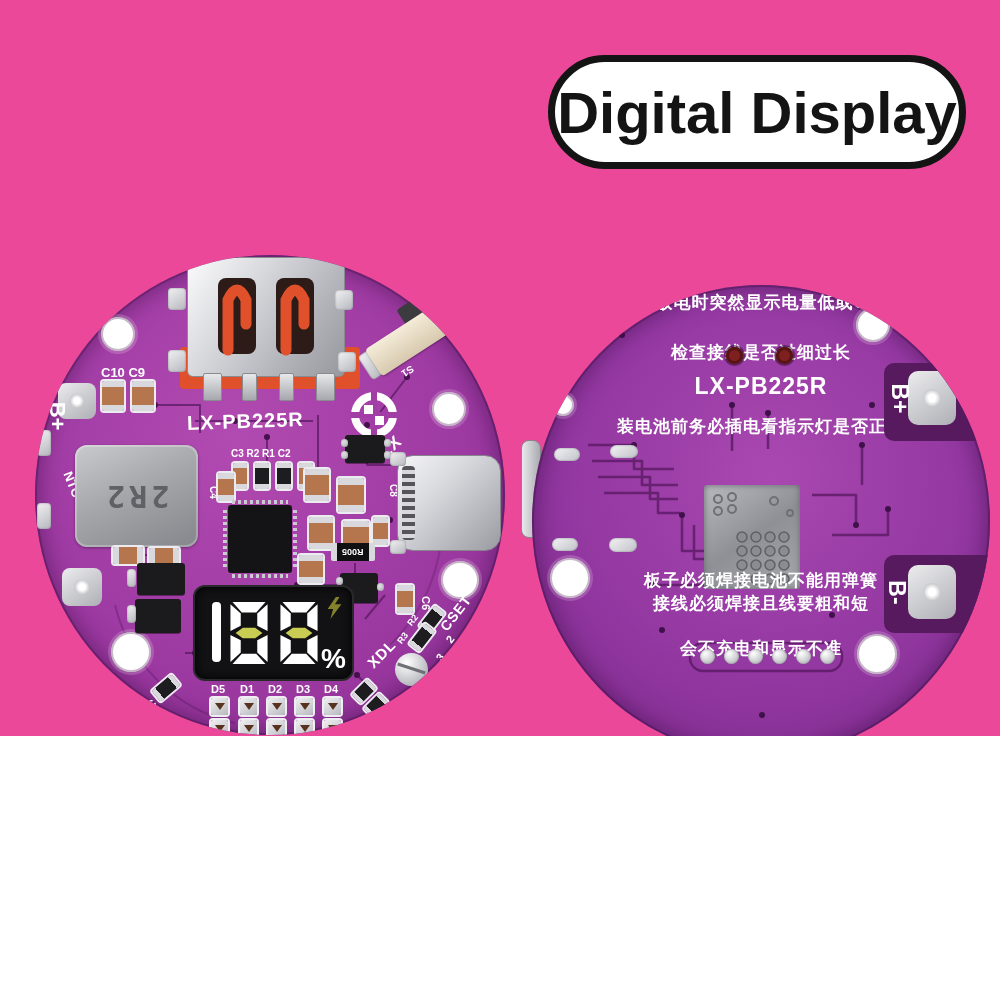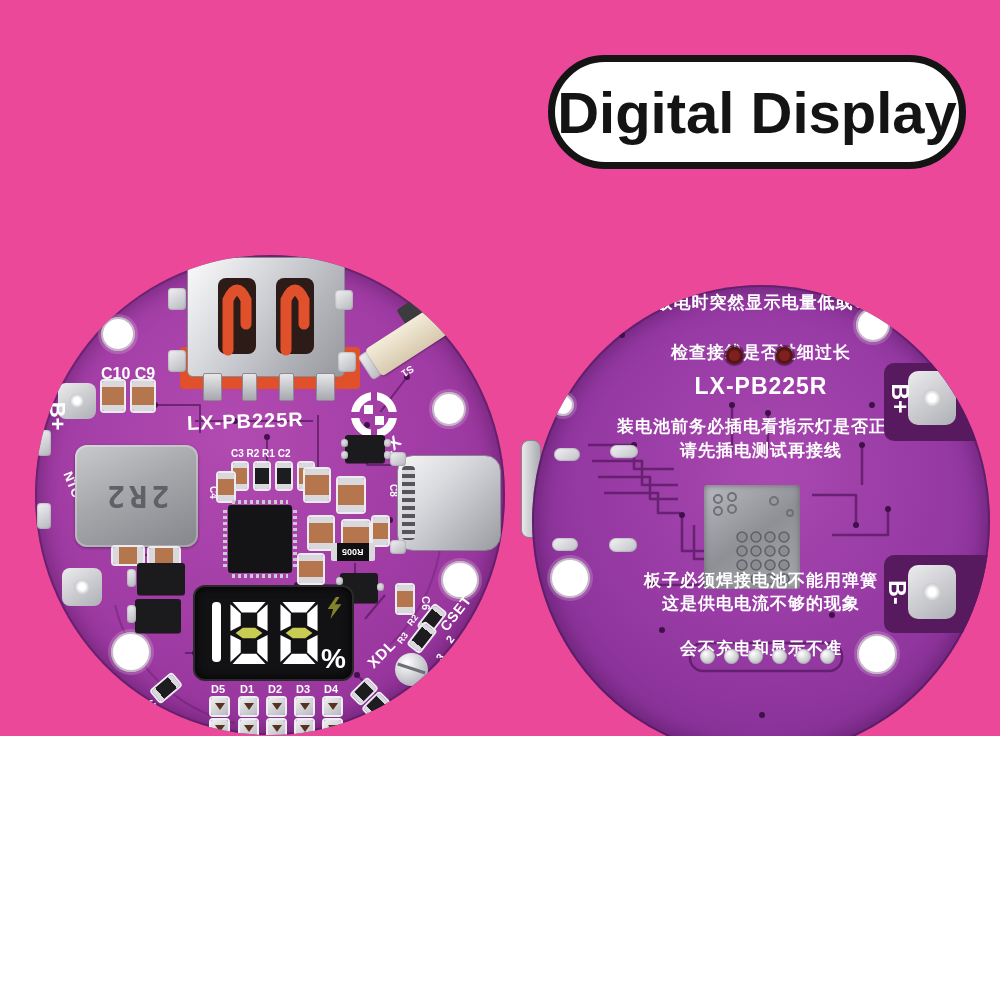--- a/index.html
+++ b/index.html
@@ -174,21 +174,21 @@
 
     <svg class="abs" style="left:316px;top:137px;width:46px;height:46px;" viewBox="0 0 46 46">
       <circle cx="23" cy="23" r="19" fill="none" stroke="#ffffff" stroke-width="8"></circle>
       <rect x="20" y="0" width="6" height="46" fill="#a23da6"></rect>
       <rect x="0" y="20" width="46" height="6" fill="#a23da6"></rect>
       <rect x="13" y="13" width="9" height="9" fill="#ffffff"></rect>
       <rect x="24" y="24" width="9" height="9" fill="#ffffff"></rect>
     </svg>
     <span class="lbl" style="left:344px;top:182px;font-size:17px;transform:rotate(-42deg);letter-spacing:1px;">LX</span>
 
-    <span class="lbl" style="left:66px;top:110px;font-size:16px;">C10 C9</span>
+    <span class="lbl" style="left:66px;top:110px;font-size:13px;">C10 C9</span>
     <div class="cap" style="left:67px;top:126px;width:22px;height:30px;"></div>
     <div class="cap" style="left:97px;top:126px;width:22px;height:30px;"></div>
 
     <span class="lbl" style="left:8px;top:148px;font-size:22px;transform:rotate(90deg);">B+</span>
     <span class="lbl" style="left:24px;top:222px;font-size:13px;transform:rotate(68deg);">NTC</span>
     <div class="pad" style="left:2px;top:175px;width:14px;height:26px;"></div>
     <div class="pad" style="left:2px;top:248px;width:14px;height:26px;"></div>
 
     <span class="lbl" style="left:152px;top:155px;font-size:20px;letter-spacing:1px;transform:rotate(-2deg);">LX-PB225R</span>
 
@@ -380,21 +380,20 @@
 
     <div class="cjk" style="top:6px;">放电时突然显示电量低或0</div>
     <div class="cjk" style="top:56px;">检查接线是否过细过长</div>
 
     <div class="redhole" style="left:194px;top:62px;"></div>
     <div class="redhole" style="left:244px;top:62px;"></div>
 
     <div class="cjk" style="top:88px;font-size:23px;font-family:'Liberation Sans',sans-serif;letter-spacing:1px;">LX-PB225R</div>
 
     <div class="cjk" style="top:130px;">装电池前务必插电看指示灯是否正常</div>
-    <div class="cjk" style="top:154px;">请先插电测试再接线</div>
 
     <div class="solderblock">
       <svg viewBox="0 0 96 104" style="position:absolute;left:0;top:0;width:100%;height:100%;">
         <g fill="none" stroke="#6f7076" stroke-width="2">
           <circle cx="14" cy="14" r="4"></circle>
             <circle cx="28" cy="12" r="4"></circle>
           <circle cx="14" cy="26" r="4"></circle>
             <circle cx="28" cy="24" r="4"></circle>
           <circle cx="70" cy="16" r="4"></circle>
             <circle cx="86" cy="28" r="3"></circle>
@@ -414,21 +413,21 @@
             <circle cx="80" cy="80" r="5"></circle>
           <circle cx="38" cy="94" r="5"></circle>
             <circle cx="52" cy="94" r="5"></circle>
             <circle cx="66" cy="94" r="5"></circle>
             <circle cx="80" cy="94" r="5"></circle>
         </g>
       </svg>
     </div>
 
     <div class="cjk" style="top:284px;font-family:Liberation Serif, serif;">板子必须焊接电池不能用弹簧</div>
-    <div class="cjk" style="top:307px;">这是供电电流不够的现象</div>
+    <div class="cjk" style="top:307px;">接线必须焊接且线要粗和短</div>
     <div class="cjk" style="top:352px;">会不充电和显示不准</div>
 
     <div class="pad round" style="left:168px;top:364px;width:15px;height:15px;background:radial-gradient(circle at 35% 30%,#fff,#a9aab0);"></div>
     <div class="pad round" style="left:192px;top:364px;width:15px;height:15px;background:radial-gradient(circle at 35% 30%,#fff,#a9aab0);"></div>
     <div class="pad round" style="left:216px;top:364px;width:15px;height:15px;background:radial-gradient(circle at 35% 30%,#fff,#a9aab0);"></div>
     <div class="pad round" style="left:240px;top:364px;width:15px;height:15px;background:radial-gradient(circle at 35% 30%,#fff,#a9aab0);"></div>
     <div class="pad round" style="left:264px;top:364px;width:15px;height:15px;background:radial-gradient(circle at 35% 30%,#fff,#a9aab0);"></div>
     <div class="pad round" style="left:288px;top:364px;width:15px;height:15px;background:radial-gradient(circle at 35% 30%,#fff,#a9aab0);"></div>
 
     <div class="ovalpad" style="left:22px;top:163px;width:26px;height:13px;"></div>

